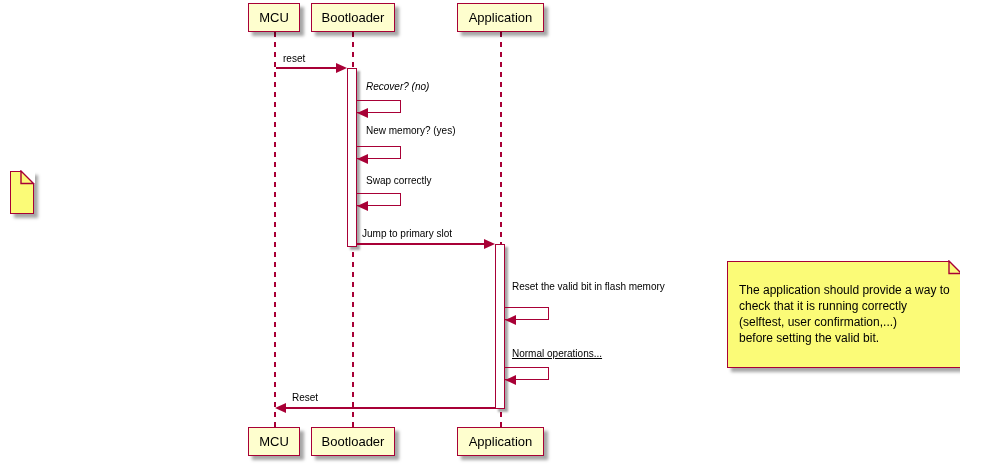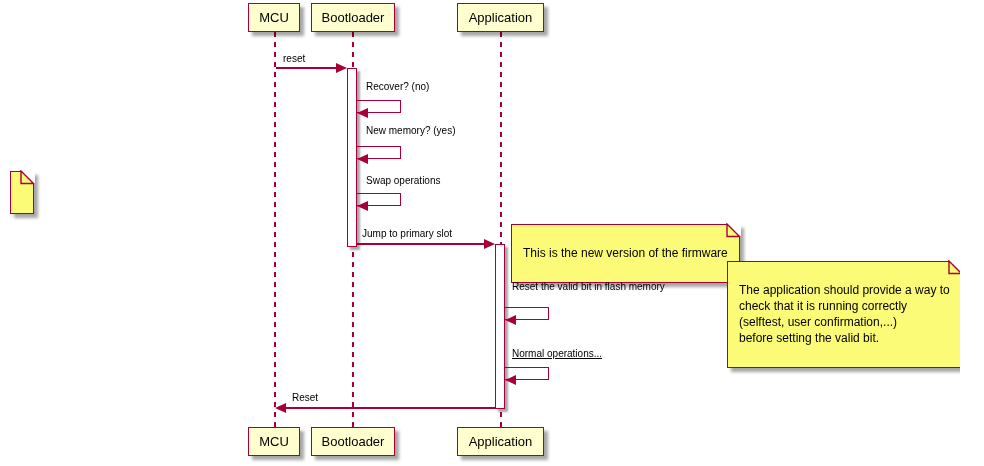--- a/index.html
+++ b/index.html
@@ -122,50 +122,43 @@
     <span>Bootloader</span>
   </div>
   <div class="pbox" style="left:457px;top:427px;width:87px;">
     <span>Application</span>
   </div>
 
   <div class="mlabel" style="left:283px;top:52px;">reset</div>
   <div class="mline" style="left:276px;top:67px;width:61px;"></div>
   <div class="arr-r" style="left:336px;top:63px;"></div>
 
-  <div class="mlabel" style="left:366px;top:80px;">Recover? (no)</div>
+  <div class="mlabel" style="left:366px;top:80px;font-style:italic;">Recover? (no)</div>
   <div class="loop" style="left:356px;top:100px;"></div>
   <div class="arr-l" style="left:357px;top:108px;"></div>
 
   <div class="mlabel" style="left:366px;top:124px;">New memory? (yes)</div>
   <div class="loop" style="left:356px;top:146px;"></div>
   <div class="arr-l" style="left:357px;top:154px;"></div>
 
-  <div class="mlabel" style="left:366px;top:174px;">Swap operations</div>
+  <div class="mlabel" style="left:366px;top:174px;">Swap correctly</div>
   <div class="loop" style="left:356px;top:193px;"></div>
   <div class="arr-l" style="left:357px;top:201px;"></div>
 
   <div class="note" style="left:10px;top:171px;">
     <svg class="fold" width="15" height="15" viewBox="0 0 15 15">
       <path d="M0,0 L15,0 L15,15 Z" fill="#ffffff"></path>
       <path d="M1,1 L13.5,13.5 L1,13.5 Z" fill="#FBFB77" stroke="#A80036" stroke-width="1.4"></path>
     </svg>
   </div>
 
   <div class="mlabel" style="left:362px;top:227px;">Jump to primary slot</div>
   <div class="mline" style="left:357px;top:243px;width:127px;"></div>
   <div class="arr-r" style="left:484px;top:239px;"></div>
 
-  <div class="note" style="left:511px;top:224px;">
-    <span>This is the new version of the firmware</span>
-    <svg class="fold" width="15" height="15" viewBox="0 0 15 15">
-      <path d="M0,0 L15,0 L15,15 Z" fill="#ffffff"></path>
-      <path d="M1,1 L13.5,13.5 L1,13.5 Z" fill="#FBFB77" stroke="#A80036" stroke-width="1.4"></path>
-    </svg>
-  </div>
 
   <div class="mlabel" style="left:512px;top:280px;">Reset the valid bit in flash memory</div>
   <div class="loop" style="left:504px;top:307px;"></div>
   <div class="arr-l" style="left:505px;top:315px;"></div>
 
   <div class="note" style="left:727px;top:261px;">
     <span>The application should provide a way to
 check that it is running correctly
 (selftest, user confirmation,...)
 before setting the valid bit.</span>

